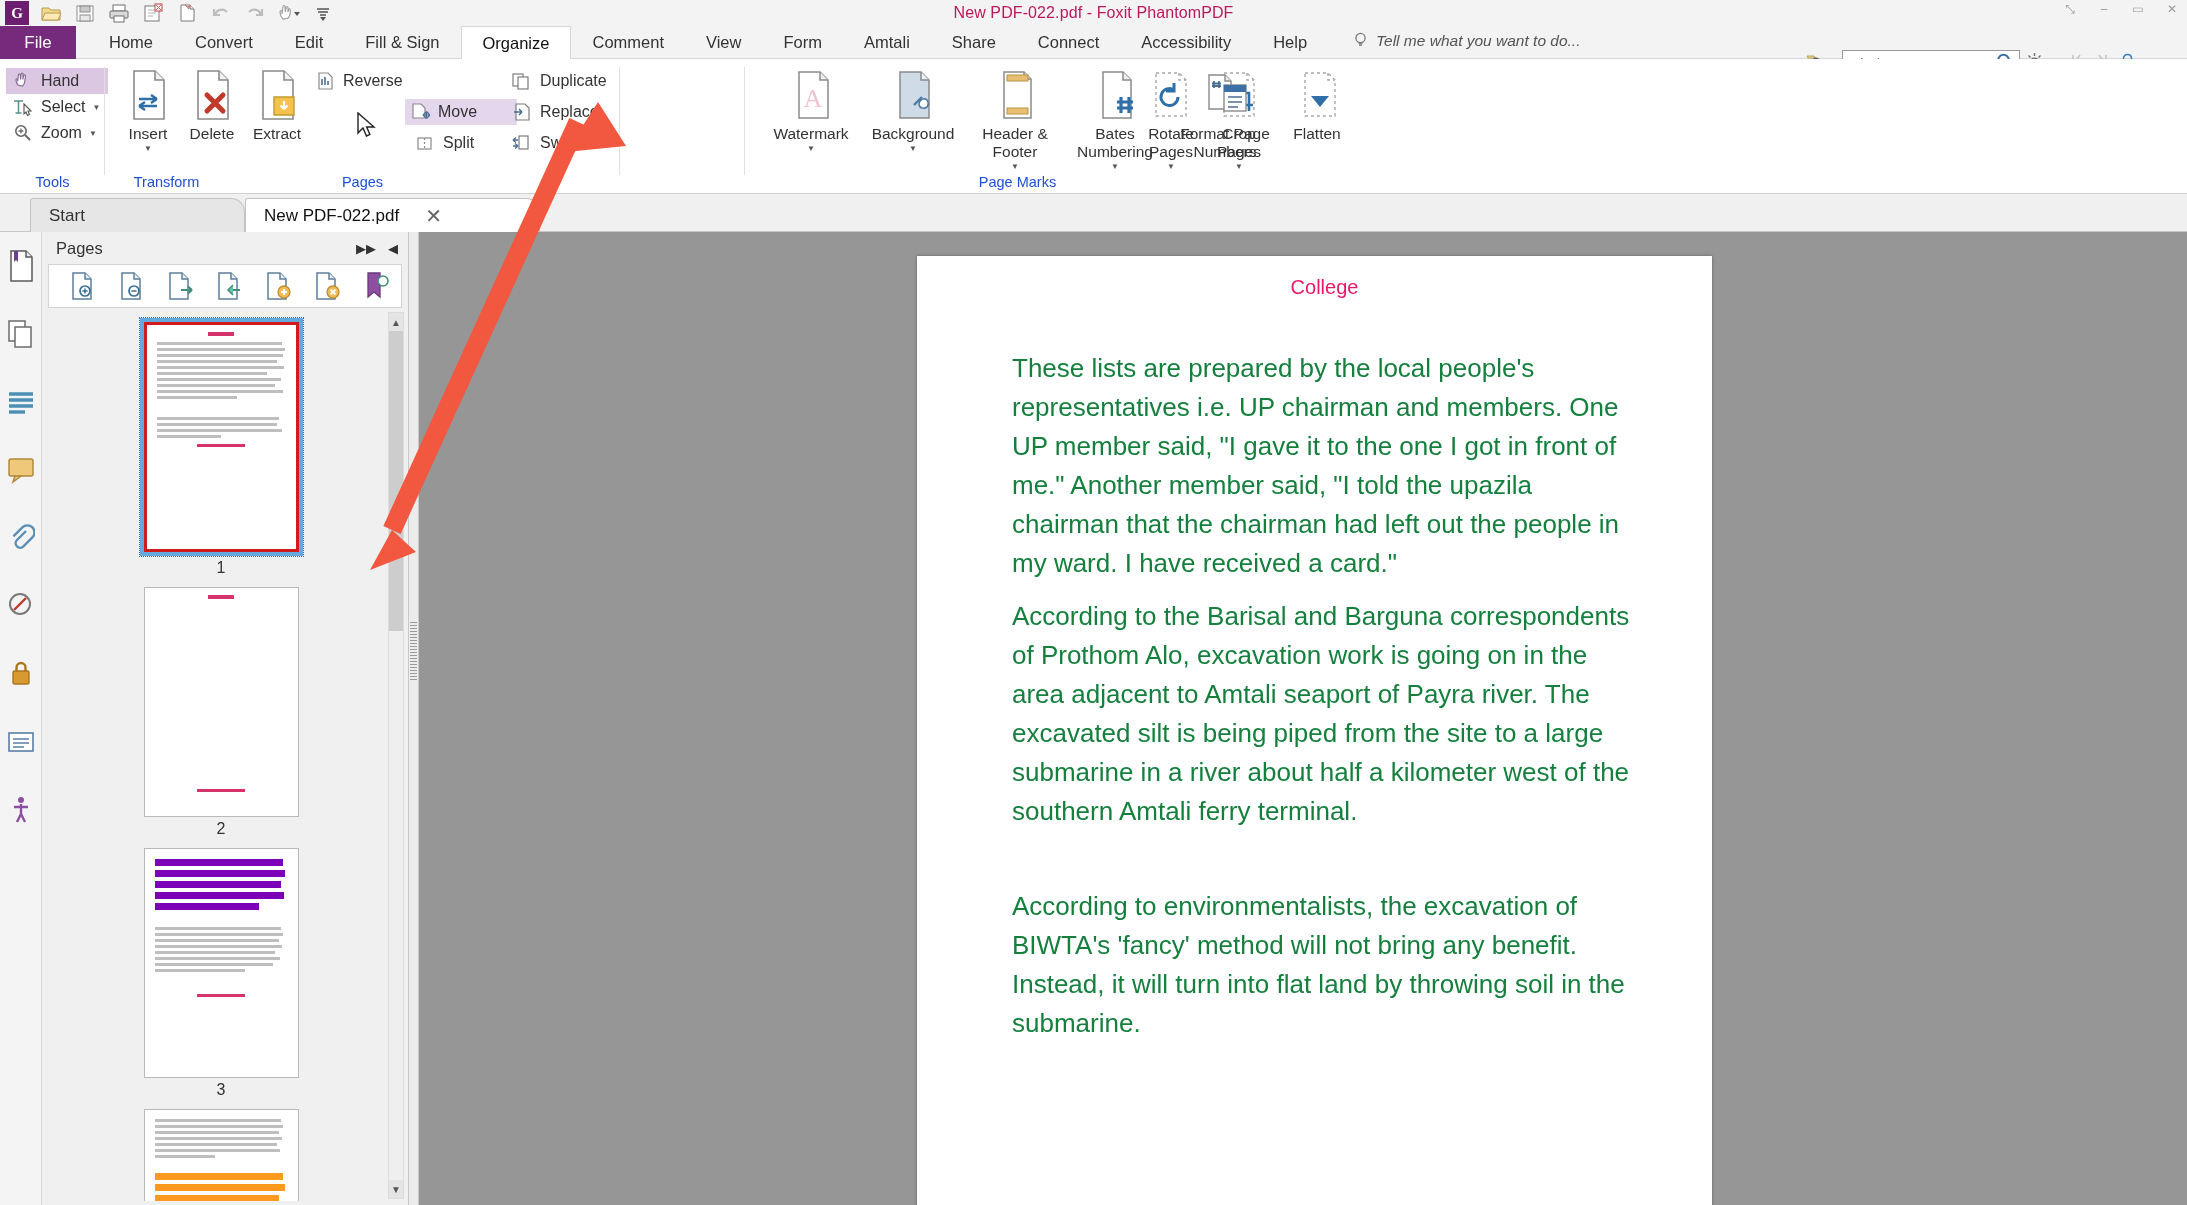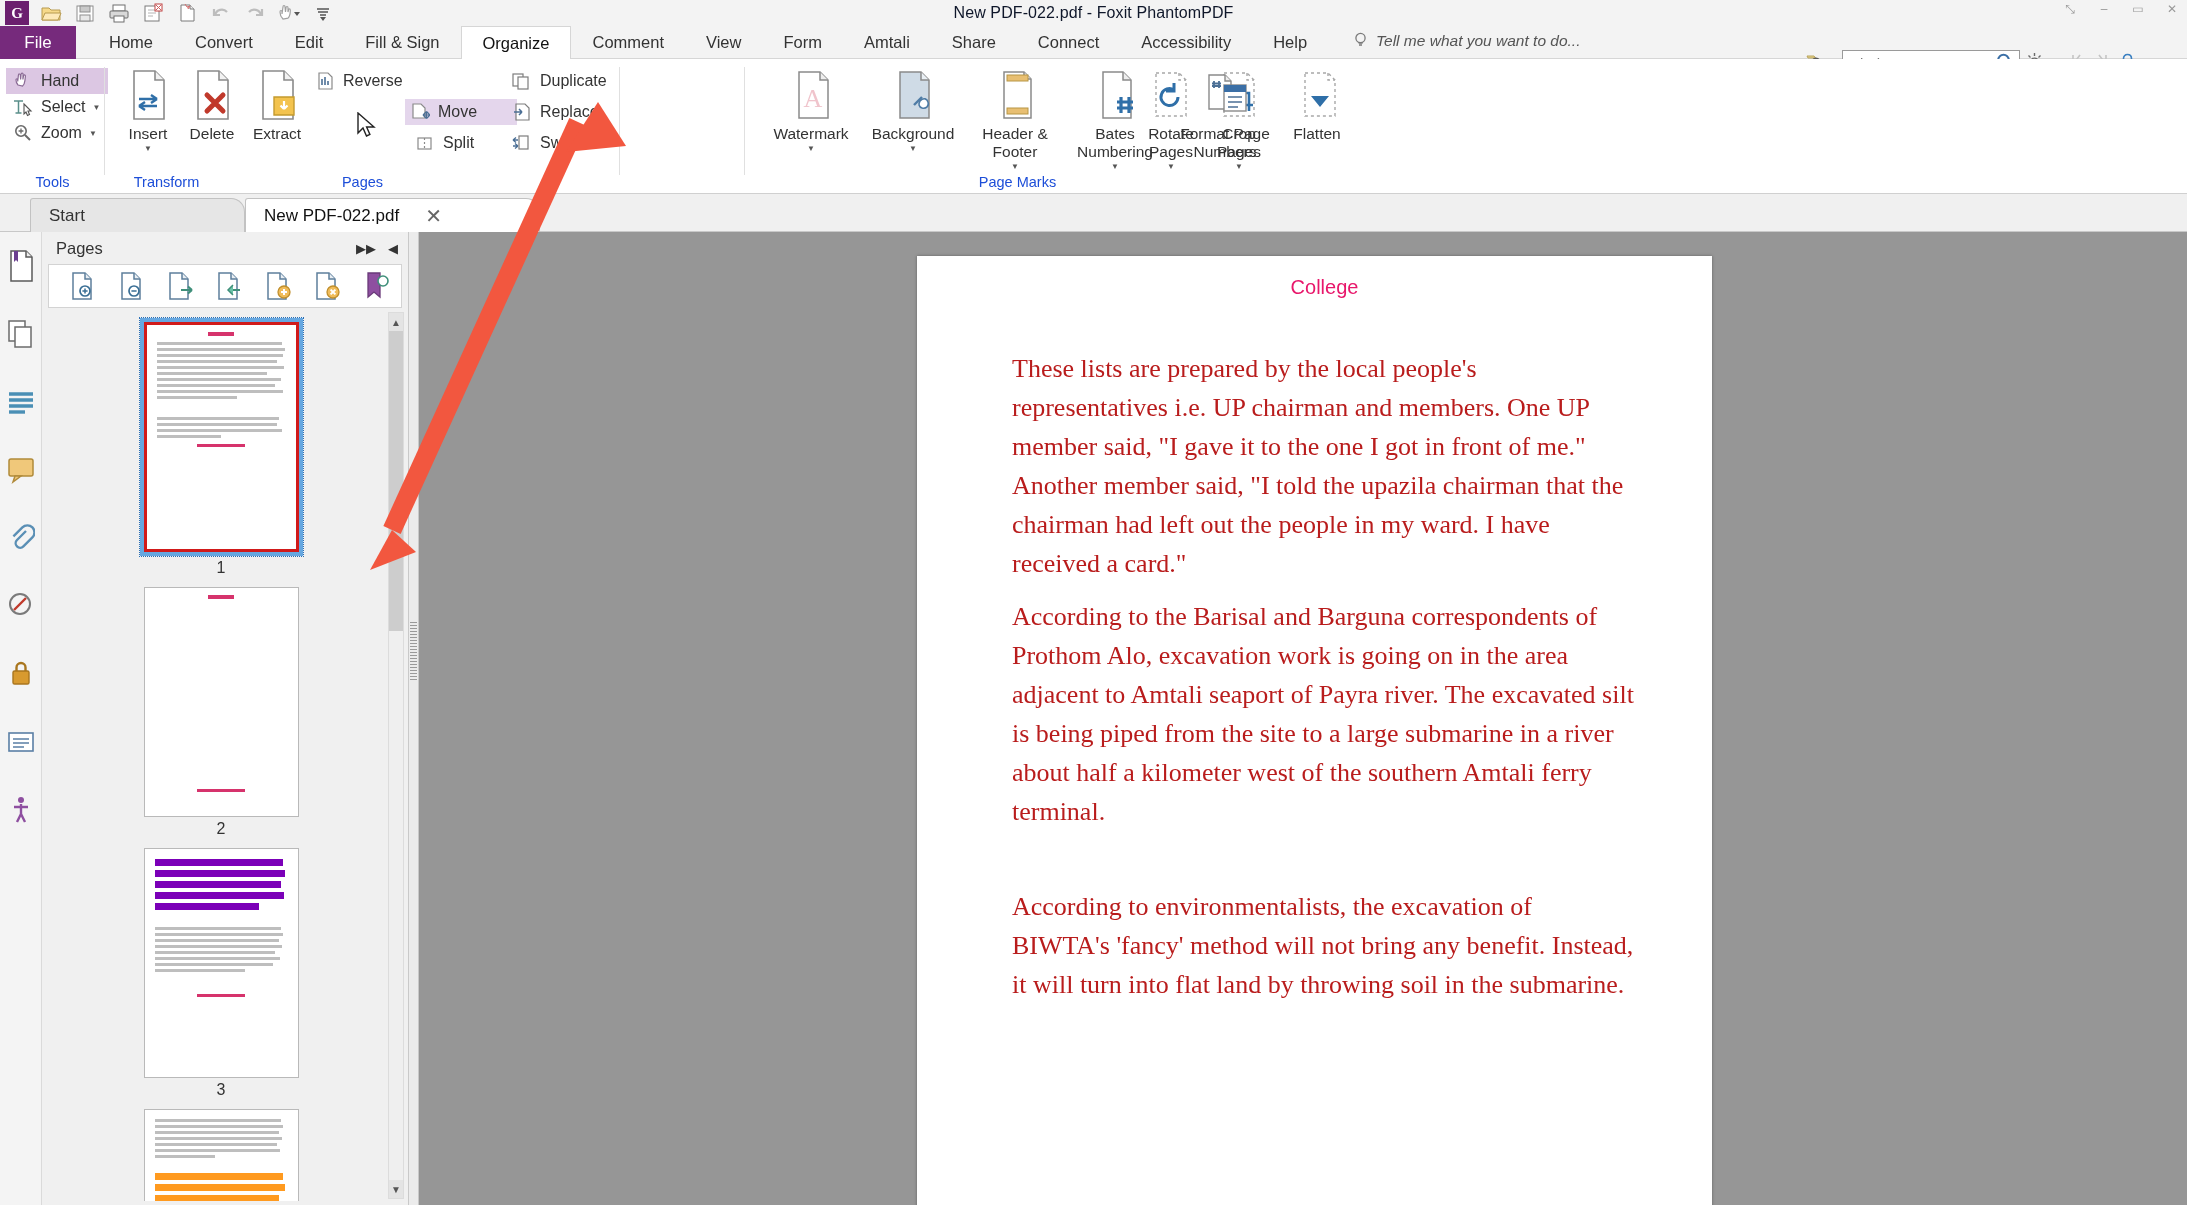--- a/index.html
+++ b/index.html
@@ -13,21 +13,21 @@
   .app { position: relative; width: 2187px; height: 1205px; }
 
   
   .titlebar {
     position: absolute; left: 0; top: 0; width: 2187px; height: 26px;
     background: #f3f3f3;
     display: flex; align-items: center;
   }
   .title-text {
     position: absolute; left: 0; right: 0; text-align: center;
-    font-size: 16px; color: #0f172a; letter-spacing: .1px;
+    font-size: 16px; color: #be185d; letter-spacing: .1px;
   }
   .win-btns {
     position: absolute; right: 6px; top: 2px;
     display: flex; gap: 16px; align-items: center;
     font-size: 12px; color: #999;
   }
   .win-btns span { width: 18px; text-align: center; }
 
   
   .qat {
@@ -210,22 +210,22 @@
   .page-canvas {
     position: absolute; left: 498px; top: 24px; width: 795px; bottom: -40px;
     background: #fff; box-shadow: 0 0 3px rgba(0,0,0,.35);
   }
   .doc-title {
     text-align: center; color: #e8176b; font-size: 20px;
     margin-top: 20px; font-family: "Liberation Sans", sans-serif; padding-left: 20px;
   }
   .doc-body { padding: 50px 78px 0 95px; }
   .doc-p {
-    font-size: 26px; line-height: 39px; color: #b91c1c;
-    margin-bottom: 14px; font-family: Liberation Serif, serif;
+    font-size: 26px; line-height: 39px; color: #15803d;
+    margin-bottom: 14px; font-family: Liberation Sans, sans-serif;
     font-stretch: condensed;
   }
   .doc-p.gap { margin-top: 56px; }
 
   
   .arrow { position: absolute; left: 330px; top: 100px; pointer-events: none; }
 
   
   .cursor { position: absolute; left: 356px; top: 112px; }
 </style>

